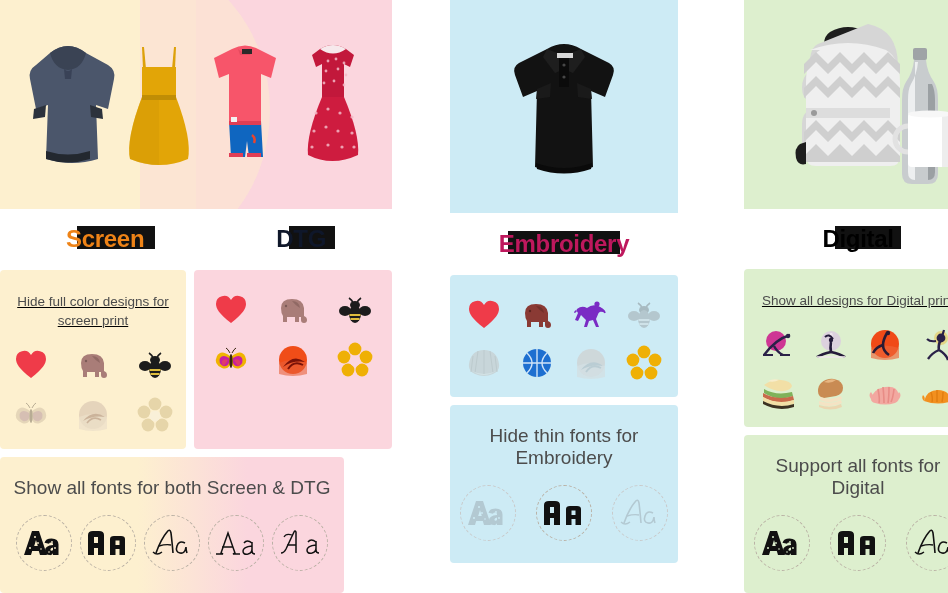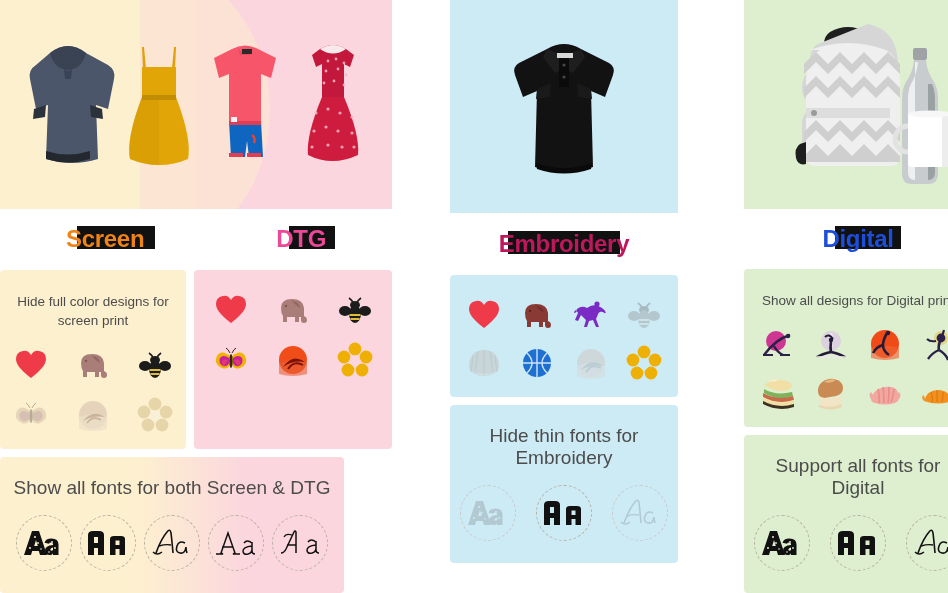--- a/index.html
+++ b/index.html
@@ -69,30 +69,30 @@
     line-height: 1;
     padding: 2px 1px;
   }
   .label-chip .hl {
     position: absolute;
     background: #111111;
     z-index: 0;
   }
   .label-chip .txt { position: relative; z-index: 1; }
   .lbl-screen .txt  { color: #EE8317; }
-  .lbl-dtg .txt     { color: #ec4899; }
+  .lbl-dtg .txt     { color: #0f172a; }
   .lbl-embro .txt   { color: #be185d; }
-  .lbl-digital .txt { color: #1d4ed8; }
+  .lbl-digital .txt { color: #000000; }
 
   
   .cards-row { display: flex; gap: 8px; }
   .card {
     border-radius: 4px;
     padding: 22px 0 16px;
-    display: flex; flex-direction: column; align-items: center;
+    display: flex; flex-direction: column; align-items: center; text-decoration: underline;
   }
   .card-screen  { width: 186px; background: #FDF0CF; }
   .card-dtg     { width: 198px; background: #FBD6DE; }
   .card-embro   { width: 228px; background: #CDEBF5; }
   .card-digital { width: 228px; background: #DDEFCE; }
 
   .card-title {
     font-size: 13.5px;
     color: #4C4C4C;
     text-align: center;

